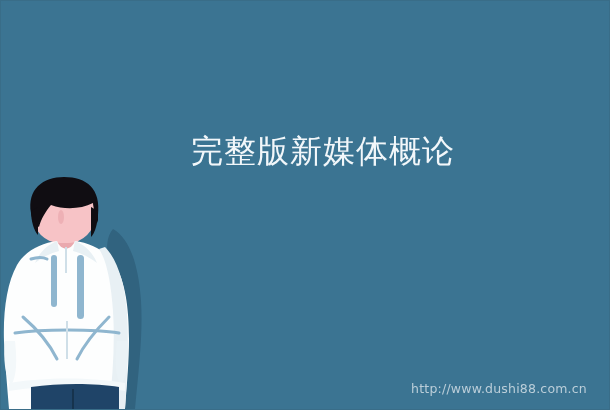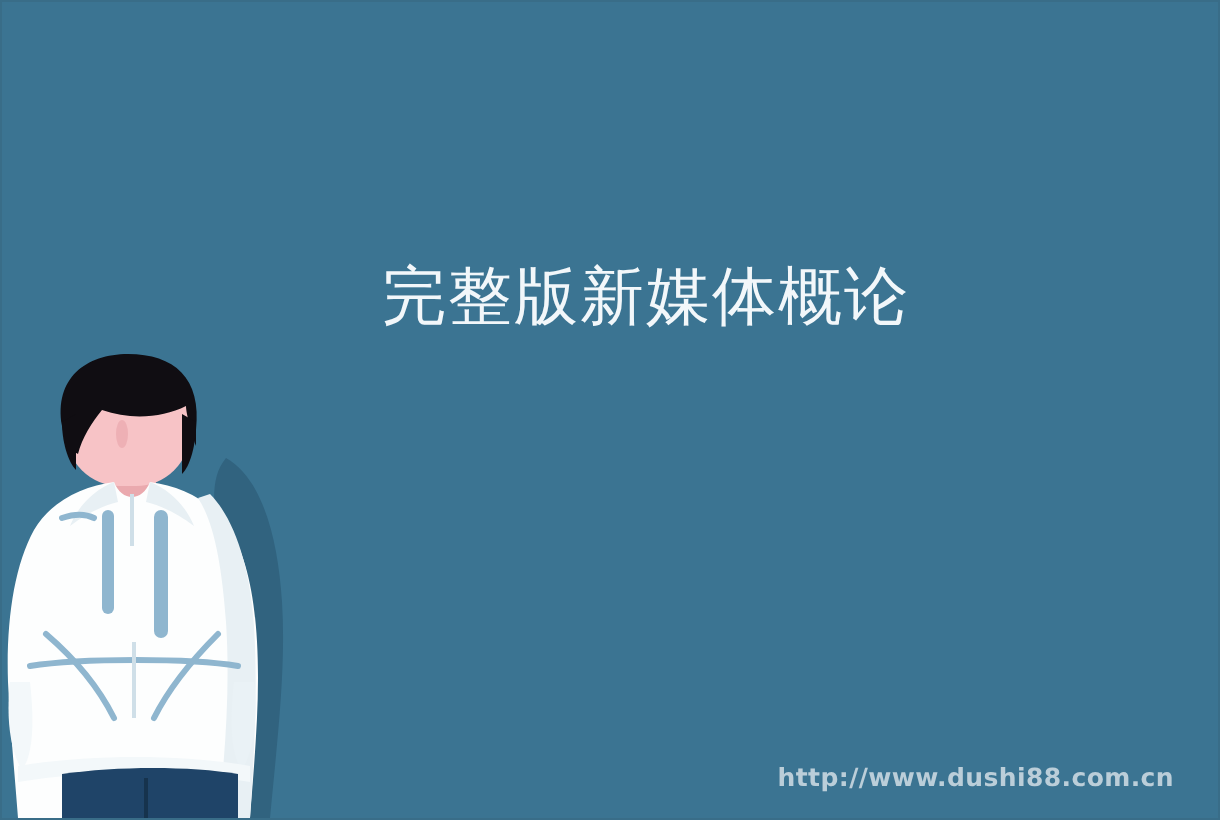--- a/index.html
+++ b/index.html
@@ -28,36 +28,35 @@
   #title {
     position: absolute;
     left: 0;
     right: 0;
     top: 128px;
     text-align: center;
     color: #f2f7fa;
     font-size: 32px;
     line-height: 44px;
     letter-spacing: 1px;
-    font-family: Liberation Mono, monospace;
+    font-family: Liberation Serif, serif;
     white-space: nowrap;
     padding-left: 36px;
   }
   
   #watermark {
     position: absolute;
     right: 22px;
     bottom: 13px;
     color: #c2d3dd;
     font-size: 12.5px;
     line-height: 14px;
     letter-spacing: 0.2px;
     font-family: "DejaVu Sans", "Liberation Sans", sans-serif;
     opacity: 0.95;
-    font-weight: bold;
   }
   
   #figure {
     position: absolute;
     left: 0;
     bottom: 0;
     width: 150px;
     height: 232px;
   }
   #figure svg {

